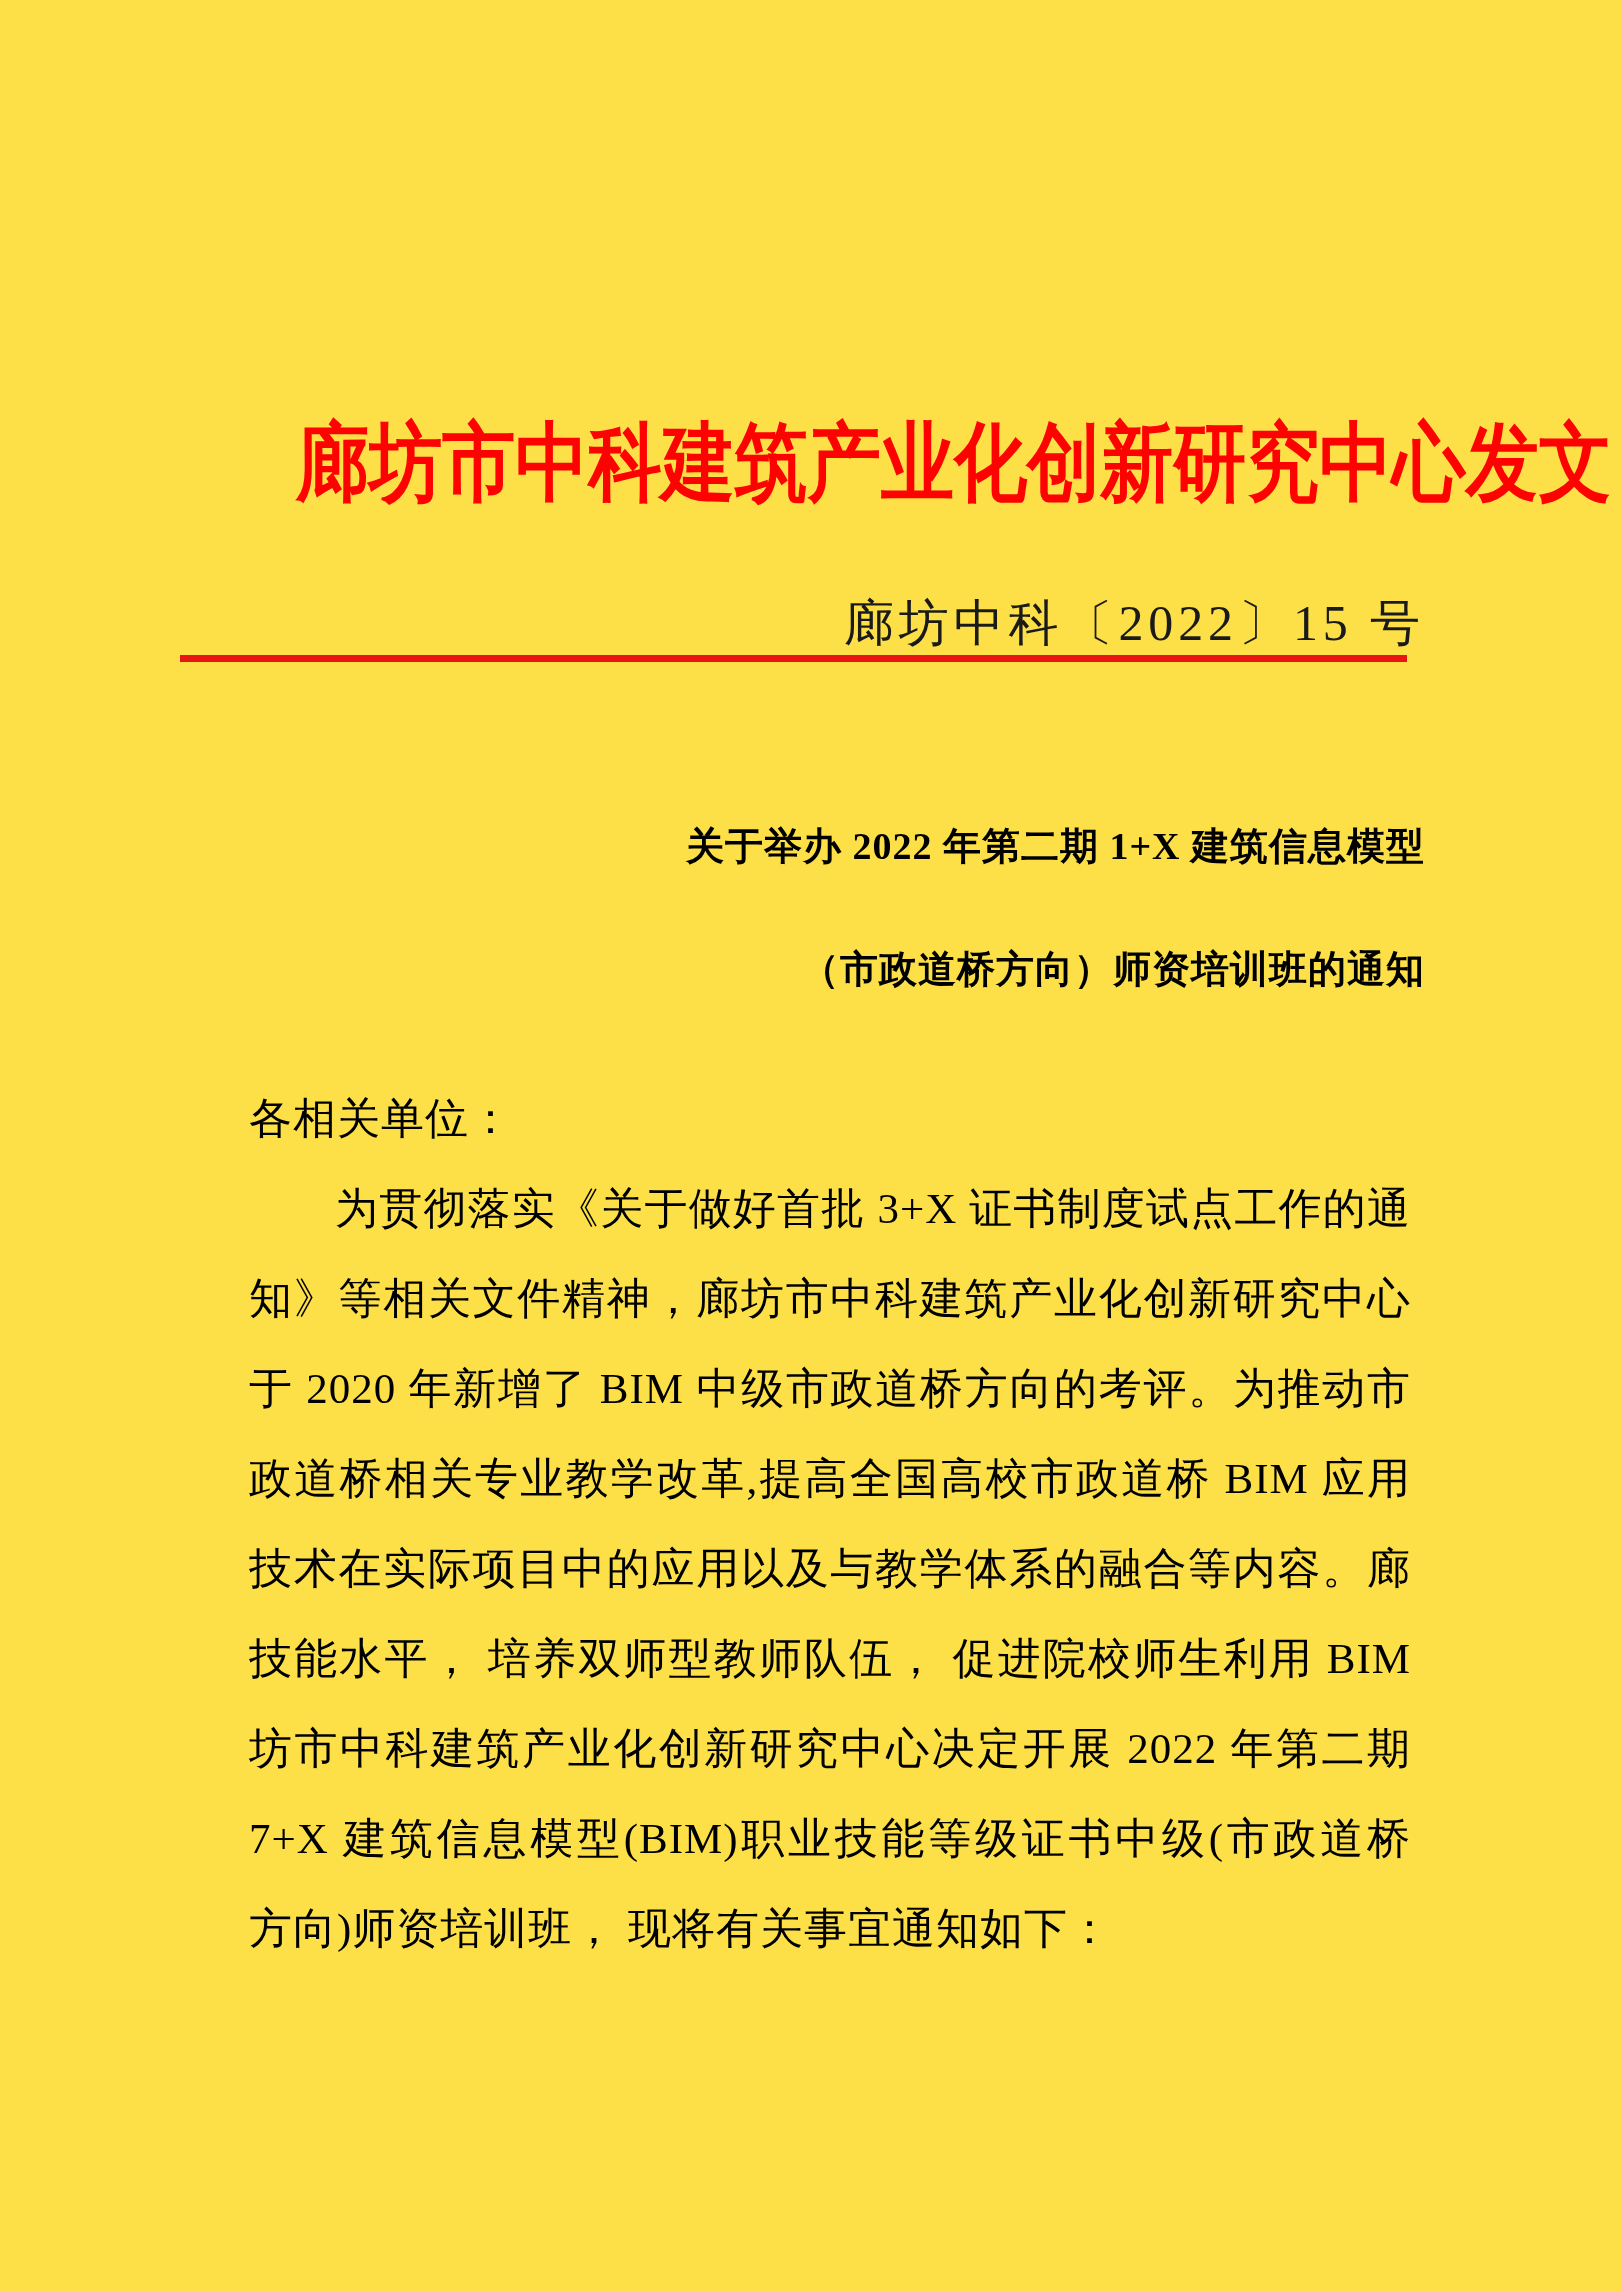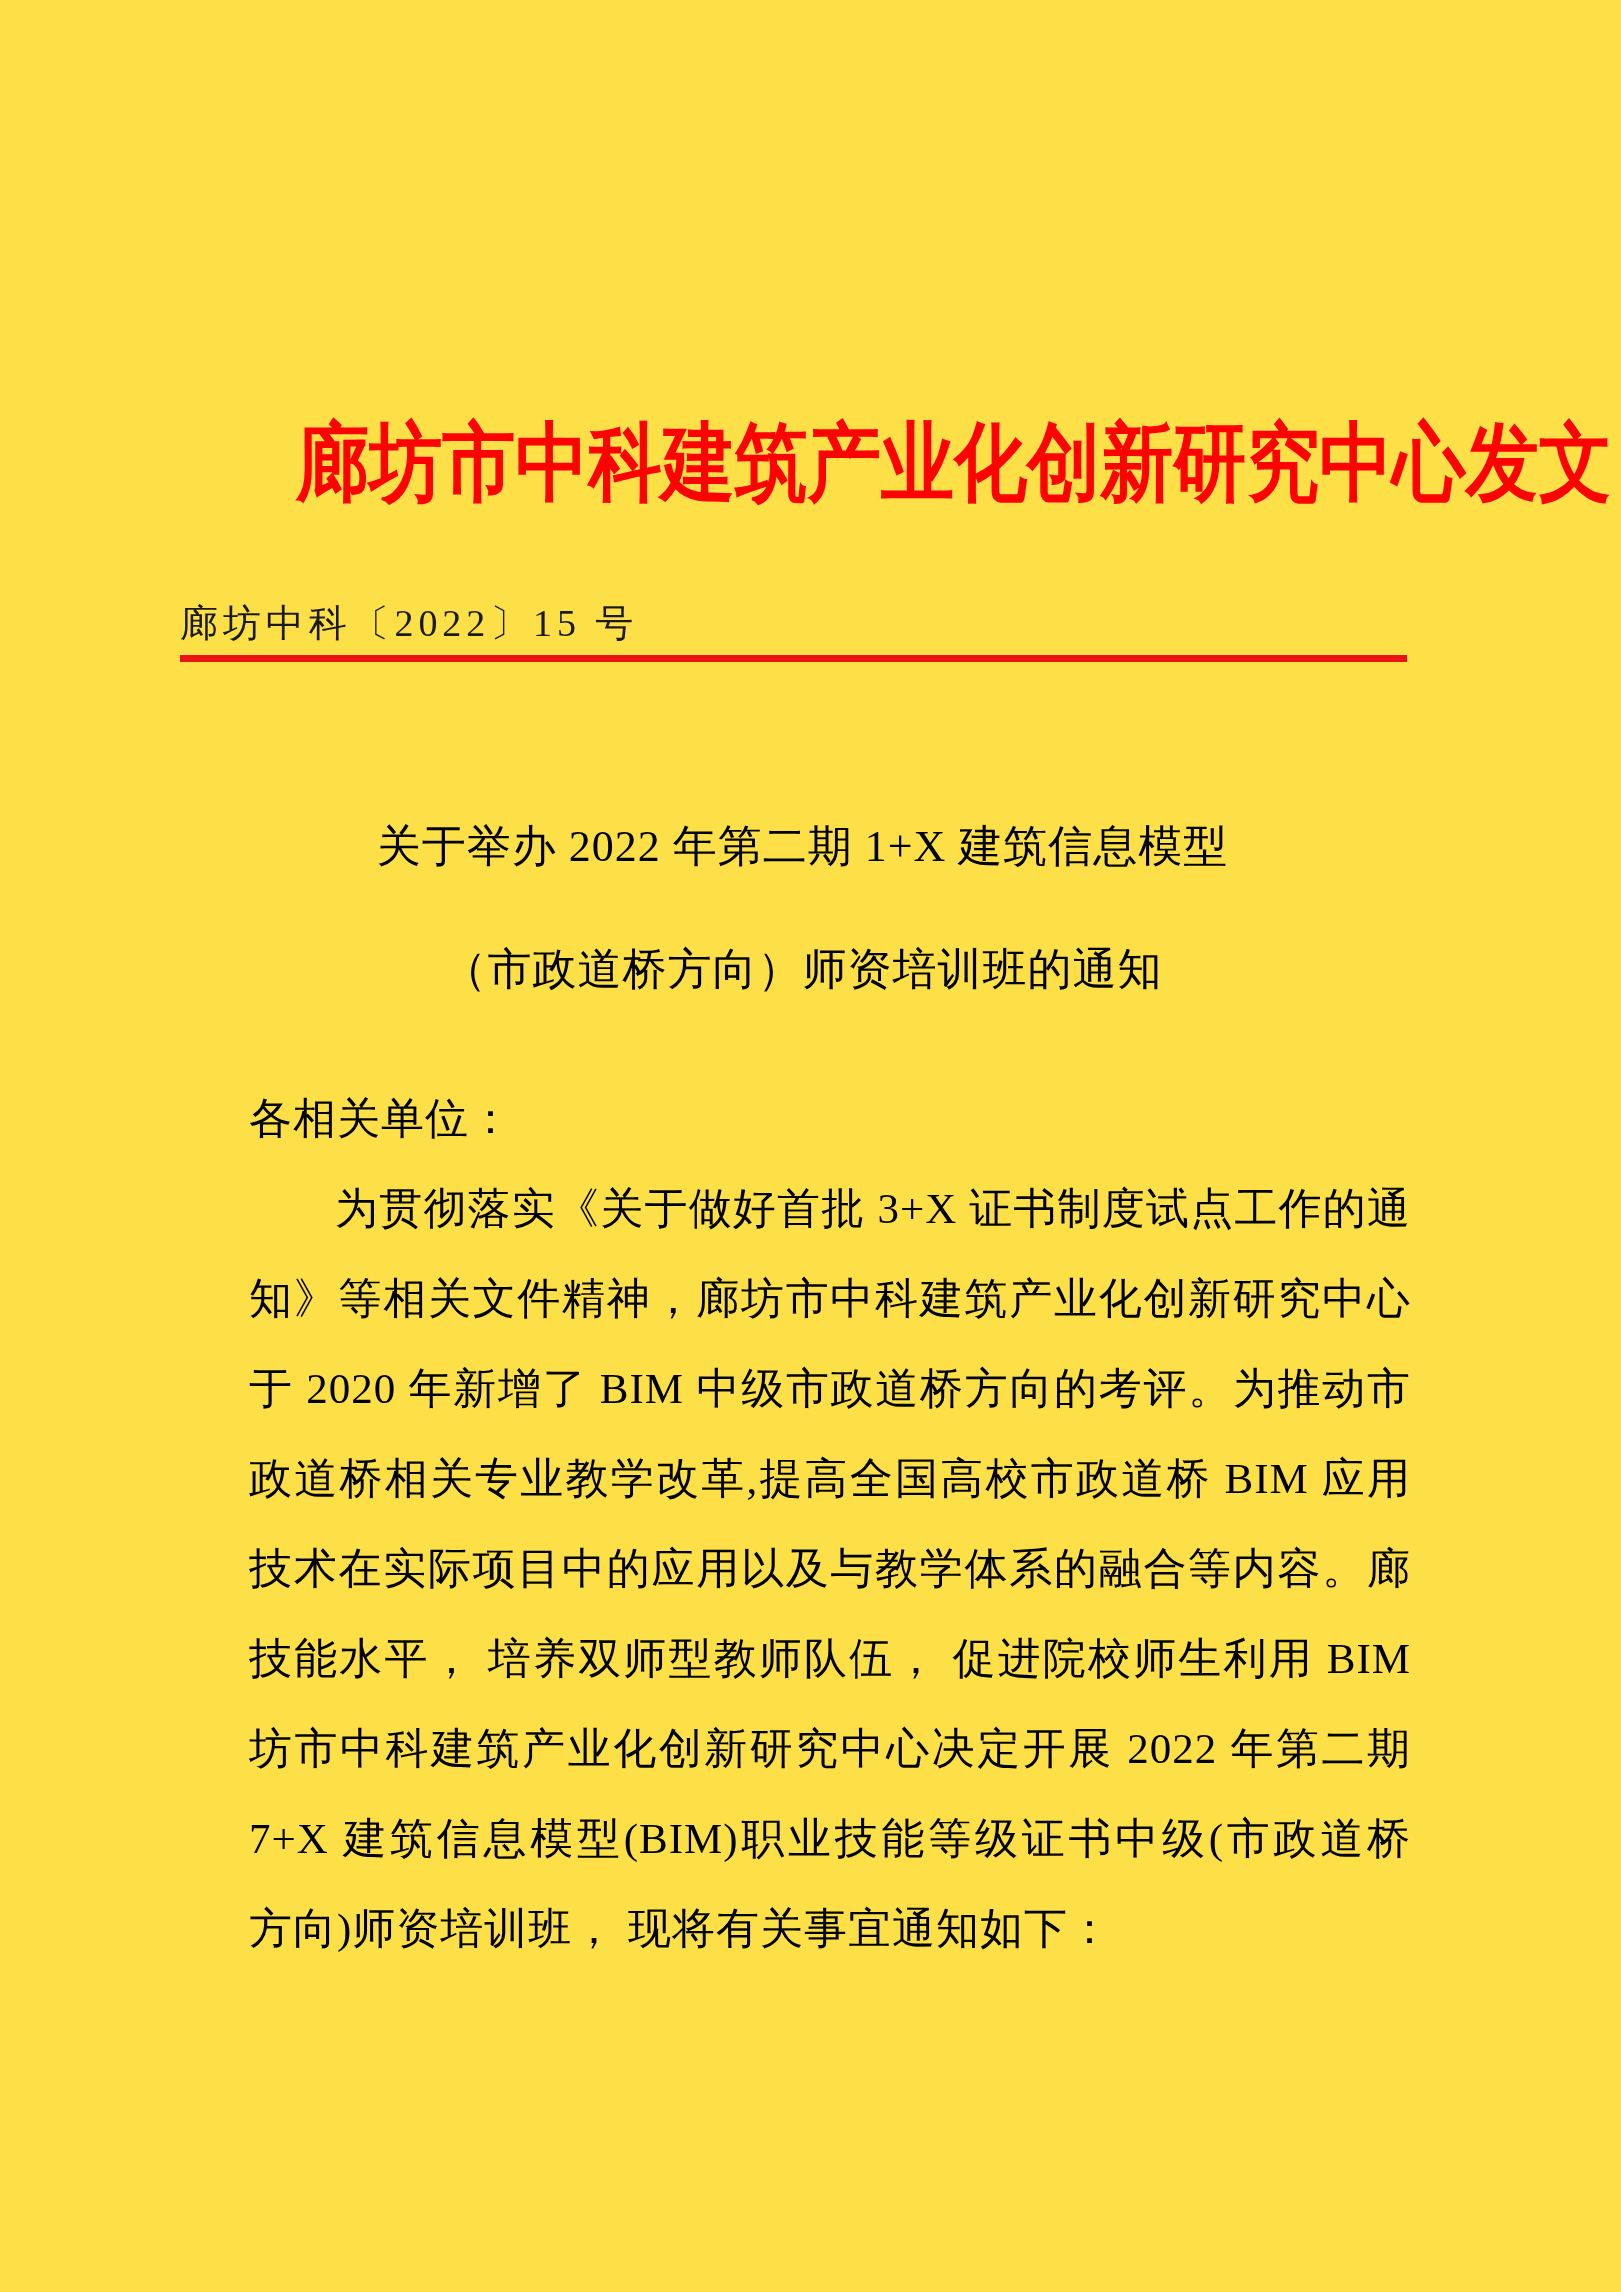--- a/index.html
+++ b/index.html
@@ -34,38 +34,38 @@
     color: #fe0202;
     letter-spacing: 0px;
     transform: scaleX(0.85);
     transform-origin: 50% 50%;
   }
   
   .doc-number {
     margin-top: 90px;
     height: 47px;
     line-height: 47px;
-    text-align: left;
-    font-size: 38px;
+    text-align: right;
+    font-size: 50px;
     letter-spacing: 4.9px;
     color: #1a1a1a;
   }
   
   .red-divider {
     margin-top: 7.8px;
     width: 1227px;
     height: 6.9px;
     background: #e91414;
   }
   
   .notice-title {
     margin-top: 123px;
-    text-align: center;
-    font-size: 44px;
-    font-weight: normal;
+    text-align: right;
+    font-size: 38px;
+    font-weight: bold;
     line-height: 123px;
     letter-spacing: 1px;
   }
   
   .body-text {
     margin-top: 43px;
     margin-left: 69px;
     width: 1162px;
     font-size: 43px;
     line-height: 90px;

